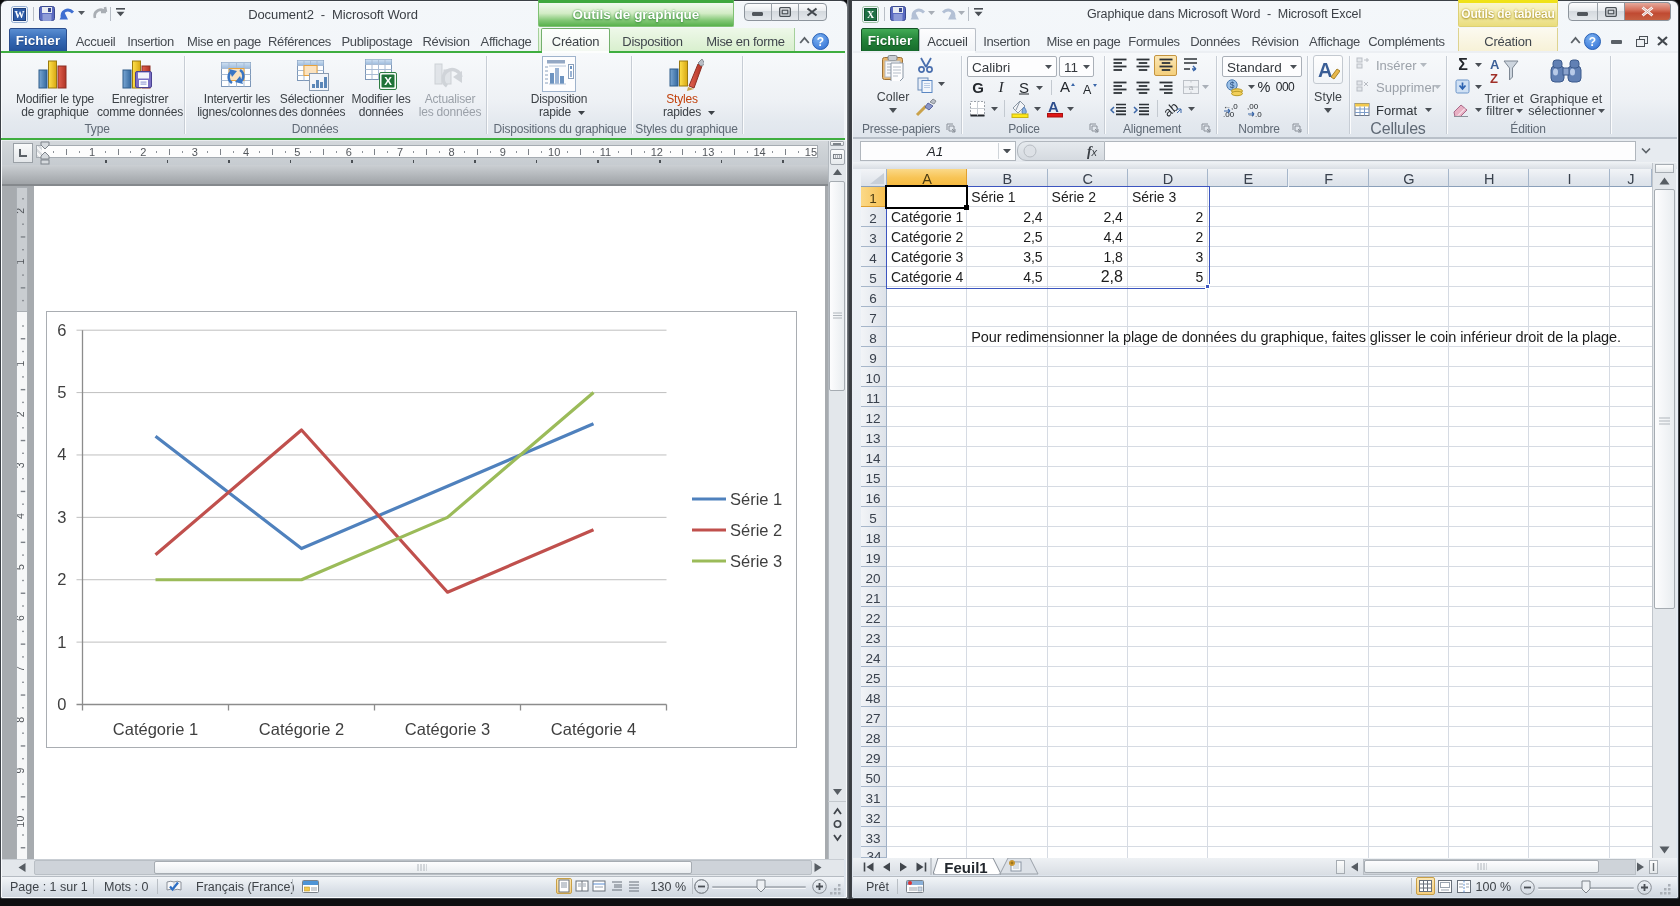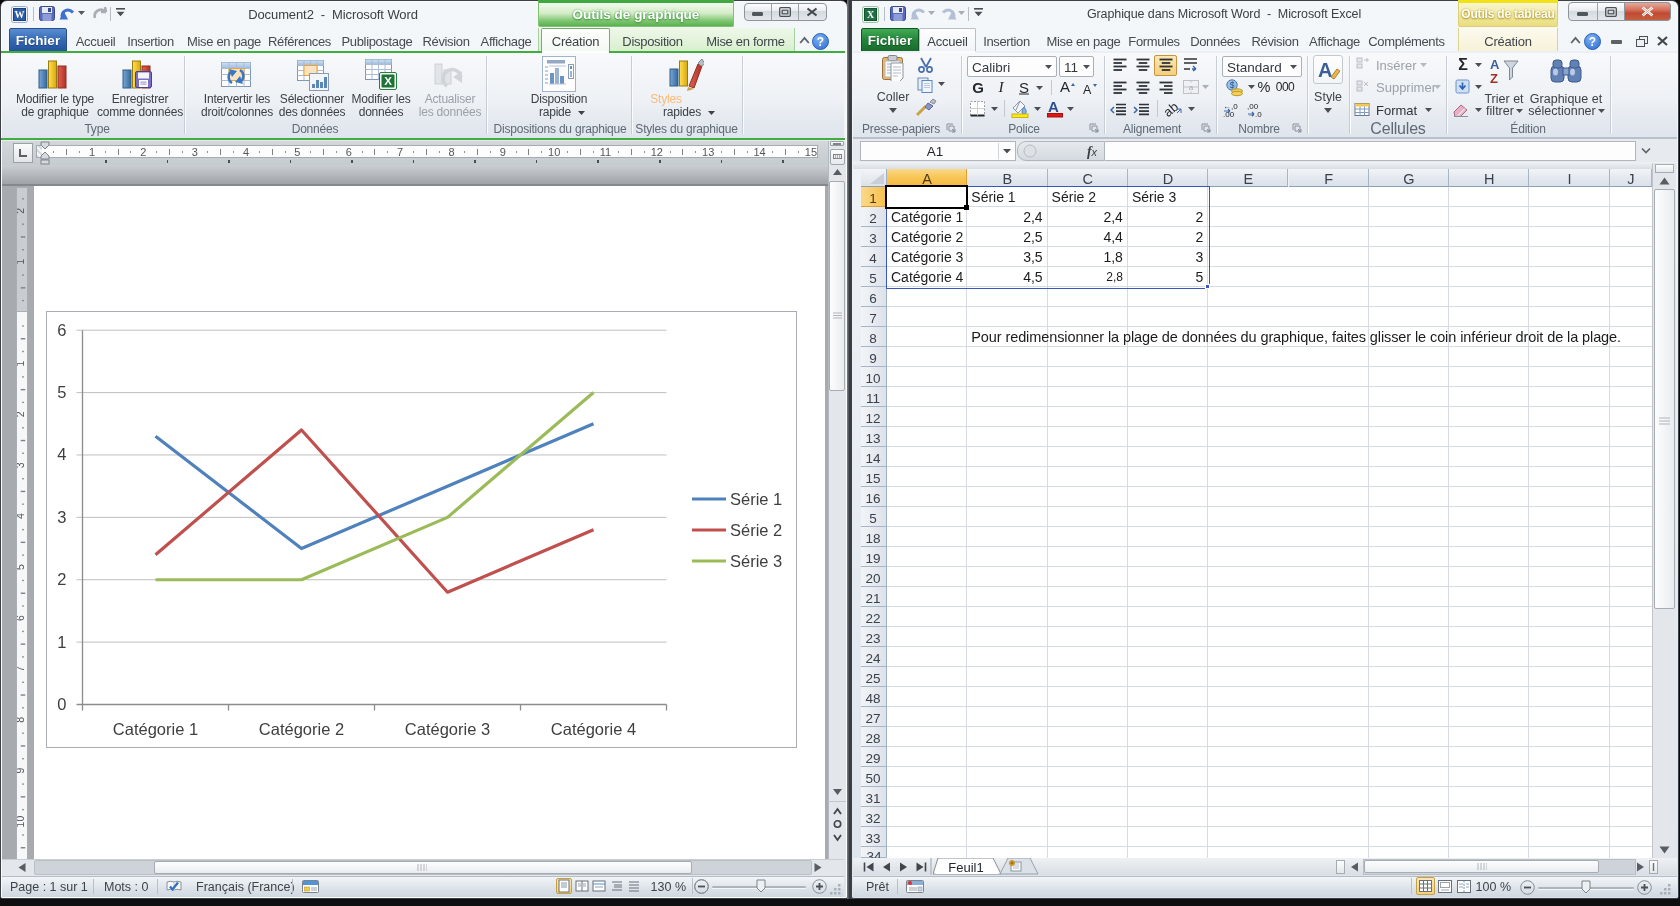--- a/index.html
+++ b/index.html
@@ -107,35 +107,35 @@
 <div class="a" style="left:631px;top:56px;width:1px;height:78px;background:#c7cdd5;box-shadow:1px 0 0 #fbfcfd"></div>
 <div class="a" style="left:742px;top:56px;width:1px;height:78px;background:#c7cdd5;box-shadow:1px 0 0 #fbfcfd"></div>
 <div class="a" style="left:1px;top:138px;width:844px;height:2px;background:#3fae3f"></div>
 <div class="a" style="left:2px;top:140px;width:842px;height:1px;background:#e8ebee"></div>
 
 <div class="a" style="left:55px;top:99px;transform:translate(-50%,-50%);font-size:12px;color:#3d4247;white-space:nowrap;letter-spacing:-0.2px">Modifier le type</div>
 <div class="a" style="left:55px;top:112px;transform:translate(-50%,-50%);font-size:12px;color:#3d4247;white-space:nowrap;letter-spacing:-0.2px">de graphique</div>
 <div class="a" style="left:140px;top:99px;transform:translate(-50%,-50%);font-size:12px;color:#3d4247;white-space:nowrap;letter-spacing:-0.2px">Enregistrer</div>
 <div class="a" style="left:140px;top:112px;transform:translate(-50%,-50%);font-size:12px;color:#3d4247;white-space:nowrap;letter-spacing:-0.2px">comme données</div>
 <div class="a" style="left:237px;top:99px;transform:translate(-50%,-50%);font-size:12px;color:#3d4247;white-space:nowrap;letter-spacing:-0.2px">Intervertir les</div>
-<div class="a" style="left:237px;top:112px;transform:translate(-50%,-50%);font-size:12px;color:#3d4247;white-space:nowrap;letter-spacing:-0.2px">droit/colonnes</div>
+<div class="a" style="left:237px;top:112px;transform:translate(-50%,-50%);font-size:12px;color:#3d4247;white-space:nowrap;letter-spacing:-0.2px">lignes/colonnes</div>
 <div class="a" style="left:312px;top:99px;transform:translate(-50%,-50%);font-size:12px;color:#3d4247;white-space:nowrap;letter-spacing:-0.2px">Sélectionner</div>
 <div class="a" style="left:312px;top:112px;transform:translate(-50%,-50%);font-size:12px;color:#3d4247;white-space:nowrap;letter-spacing:-0.2px">des données</div>
 <div class="a" style="left:381px;top:99px;transform:translate(-50%,-50%);font-size:12px;color:#3d4247;white-space:nowrap;letter-spacing:-0.2px">Modifier les</div>
 <div class="a" style="left:381px;top:112px;transform:translate(-50%,-50%);font-size:12px;color:#3d4247;white-space:nowrap;letter-spacing:-0.2px">données</div>
 <div class="a" style="left:450px;top:99px;transform:translate(-50%,-50%);font-size:12px;color:#9ba1a9;white-space:nowrap;letter-spacing:-0.2px">Actualiser</div>
 <div class="a" style="left:450px;top:112px;transform:translate(-50%,-50%);font-size:12px;color:#9ba1a9;white-space:nowrap;letter-spacing:-0.2px">les données</div>
 <div class="a" style="left:559px;top:99px;transform:translate(-50%,-50%);font-size:12px;color:#3d4247;white-space:nowrap;letter-spacing:-0.2px">Disposition</div>
 <div class="a" style="left:555px;top:112px;transform:translate(-50%,-50%);font-size:12px;color:#3d4247;white-space:nowrap;letter-spacing:-0.2px">rapide</div>
 <div class="a" style="left:577.5px;top:110.5px;width:7px;height:4px;">
     <svg width="7" height="4" viewBox="0 0 7 4">
       <polygon points="0,0 7,0 3.5,4" fill="#3d4247"></polygon>
     </svg>
   </div>
-<div class="a" style="left:666px;top:99px;transform:translate(-50%,-50%);font-size:12px;color:#fdba74;white-space:nowrap;letter-spacing:-0.2px">Styles</div>
+<div class="a" style="left:682px;top:99px;transform:translate(-50%,-50%);font-size:12px;color:#c2410c;white-space:nowrap;letter-spacing:-0.2px">Styles</div>
 <div class="a" style="left:682px;top:112px;transform:translate(-50%,-50%);font-size:12px;color:#3d4247;white-space:nowrap;letter-spacing:-0.2px">rapides</div>
 <div class="a" style="left:707.5px;top:110.5px;width:7px;height:4px;">
     <svg width="7" height="4" viewBox="0 0 7 4">
       <polygon points="0,0 7,0 3.5,4" fill="#3d4247"></polygon>
     </svg>
   </div>
 <div class="a" style="left:97px;top:128.5px;transform:translate(-50%,-50%);font-size:12px;color:#5f6975;white-space:nowrap;letter-spacing:-0.2px">Type</div>
 <div class="a" style="left:315px;top:128.5px;transform:translate(-50%,-50%);font-size:12px;color:#5f6975;white-space:nowrap;letter-spacing:-0.2px">Données</div>
 <div class="a" style="left:560px;top:128.5px;transform:translate(-50%,-50%);font-size:12px;color:#5f6975;white-space:nowrap;letter-spacing:-0.2px">Dispositions du graphique</div>
 <div class="a" style="left:686.5px;top:128.5px;transform:translate(-50%,-50%);font-size:12px;color:#5f6975;white-space:nowrap;letter-spacing:-0.2px">Styles du graphique</div>
@@ -1145,21 +1145,21 @@
 <div class="a" style="left:1566px;top:98.5px;transform:translate(-50%,-50%);font-size:12.5px;color:#3d4247;white-space:nowrap;">Graphique et</div>
 <div class="a" style="left:1562px;top:110.5px;transform:translate(-50%,-50%);font-size:12.5px;color:#3d4247;white-space:nowrap;">sélectionner</div>
 <div class="a" style="left:1597.5px;top:109px;width:7px;height:4px;">
     <svg width="7" height="4" viewBox="0 0 7 4">
       <polygon points="0,0 7,0 3.5,4" fill="#4a4f55"></polygon>
     </svg>
   </div>
 <div class="a" style="left:1528px;top:128.5px;transform:translate(-50%,-50%);font-size:12px;color:#5f6975;white-space:nowrap;letter-spacing:-0.2px">Édition</div>
 <div class="a" style="left:853px;top:139px;width:824px;height:24px;background:#e7ebf0"></div>
 <div class="a" style="left:860px;top:141px;width:156px;height:20px;background:#fdfdfe;border:1px solid #b0b6bd"></div>
-<div class="a" style="left:935px;top:151px;transform:translate(-50%,-50%);font-size:13.5px;color:#23272c;white-space:nowrap;">A1</div>
+<div class="a" style="left:935px;top:151px;transform:translate(-50%,-50%);font-size:13.5px;color:#23272c;white-space:nowrap;font-style:italic;">A1</div>
 <div class="a" style="left:998px;top:143px;width:1px;height:16px;background:#d0d5da"></div>
 <div class="a" style="left:1003px;top:148.75px;width:8px;height:4.5px;">
     <svg width="8" height="4.5" viewBox="0 0 8 4.5">
       <polygon points="0,0 8,0 4,4.5" fill="#4a4f55"></polygon>
     </svg>
   </div>
 <div class="a" style="left:1017px;top:141px;width:88px;height:20px;background:linear-gradient(#e6eaee,#d5dae0);border:1px solid #b0b6bd;border-radius:9px 0 0 9px"></div>
 <div class="a" style="left:1023px;top:144px;width:14px;height:14px;">
     <svg width="14" height="14" viewBox="0 0 14 14">
       <circle cx="7" cy="7" r="6" fill="#dde1e6" stroke="#b8bdc3"></circle>
@@ -1283,21 +1283,21 @@
 <div class="a" style="left:891px;top:237px;transform:translateY(-50%);font-size:14px;color:#1c1c1c;white-space:nowrap;">Catégorie 2</div>
 <div class="a" style="left:1042.6px;top:237px;transform:translate(-100%,-50%);font-size:14px;color:#1c1c1c;white-space:nowrap;">2,5</div>
 <div class="a" style="left:1122.9px;top:237px;transform:translate(-100%,-50%);font-size:14px;color:#1c1c1c;white-space:nowrap;">4,4</div>
 <div class="a" style="left:1203.2px;top:237px;transform:translate(-100%,-50%);font-size:14px;color:#1c1c1c;white-space:nowrap;">2</div>
 <div class="a" style="left:891px;top:257px;transform:translateY(-50%);font-size:14px;color:#1c1c1c;white-space:nowrap;">Catégorie 3</div>
 <div class="a" style="left:1042.6px;top:257px;transform:translate(-100%,-50%);font-size:14px;color:#1c1c1c;white-space:nowrap;">3,5</div>
 <div class="a" style="left:1122.9px;top:257px;transform:translate(-100%,-50%);font-size:14px;color:#1c1c1c;white-space:nowrap;">1,8</div>
 <div class="a" style="left:1203.2px;top:257px;transform:translate(-100%,-50%);font-size:14px;color:#1c1c1c;white-space:nowrap;">3</div>
 <div class="a" style="left:891px;top:277px;transform:translateY(-50%);font-size:14px;color:#1c1c1c;white-space:nowrap;">Catégorie 4</div>
 <div class="a" style="left:1042.6px;top:277px;transform:translate(-100%,-50%);font-size:14px;color:#1c1c1c;white-space:nowrap;">4,5</div>
-<div class="a" style="left:1122.9px;top:277px;transform:translate(-100%,-50%);font-size:12px;color:#1c1c1c;white-space:nowrap;">2,8</div>
+<div class="a" style="left:1122.9px;top:277px;transform:translate(-100%,-50%);font-size:16px;color:#1c1c1c;white-space:nowrap;">2,8</div>
 <div class="a" style="left:1203.2px;top:277px;transform:translate(-100%,-50%);font-size:14px;color:#1c1c1c;white-space:nowrap;">5</div>
 <div class="a" style="left:885px;top:185px;width:83.3px;height:24px;background:#fff;border:2.5px solid #000"></div>
 <div class="a" style="left:964.3px;top:205px;width:5px;height:5px;background:#000"></div>
 <div class="a" style="left:971.3px;top:337px;transform:translateY(-50%);font-size:14.5px;color:#1c1c1c;white-space:nowrap;letter-spacing:-0.1px">Pour redimensionner la plage de données du graphique, faites glisser le coin inférieur droit de la plage.</div>
 <div class="a" style="left:1652px;top:163px;width:24px;height:695px;background:#e3e7eb;border-left:1px solid #c0c5cb"></div>
 <div class="a" style="left:1655px;top:164px;width:19px;height:9px;background:linear-gradient(#fdfdfd,#e4e8eb);border:1px solid #a6acb2"></div>
 <div class="a" style="left:1657px;top:176px;width:15px;height:10px;">
     <svg width="15" height="10" viewBox="0 0 15 10">
       <polygon points="2.5,8.5 12.5,8.5 7.5,1.5" fill="#575d63"></polygon>
     </svg>
@@ -1336,21 +1336,21 @@
       <polygon points="1.5,1.5 1.5,10.5 8.5,6" fill="#41464c"></polygon>
     </svg>
   </div>
 <div class="a" style="left:930px;top:858px;width:2px;height:17px;background:#c3c8ce"></div>
 <div class="a" style="left:933px;top:858px;width:70px;height:17px;">
     <svg width="70" height="17" viewBox="0 0 70 17">
       <polygon points="5,0 60,0 68,16 0,16" fill="#fdfdfe" stroke="#878e97"></polygon>
       <polygon points="6,1 59,1 66,16 2,16" fill="#fff"></polygon>
     </svg>
   </div>
-<div class="a" style="left:966px;top:866.5px;transform:translate(-50%,-50%);font-size:13px;color:#23282e;white-space:nowrap;font-weight:normal">Feuil1</div>
+<div class="a" style="left:966px;top:866.5px;transform:translate(-50%,-50%);font-size:15px;color:#23282e;white-space:nowrap;font-weight:bold">Feuil1</div>
 <div class="a" style="left:1000px;top:858px;width:40px;height:17px;">
     <svg width="40" height="17" viewBox="0 0 40 17">
       <polygon points="8,0 30,0 38,16 0,16" fill="#dce1e7" stroke="#9aa1a9"></polygon>
     </svg>
   </div>
 <div class="a" style="left:1008px;top:860px;width:17px;height:13px;">
     <svg width="17" height="13" viewBox="0 0 17 13">
       <rect x="3" y="2" width="10" height="9" fill="#f6f8fa" stroke="#8a96a4"></rect>
       <path d="M5 4 h6 M5 6 h6 M5 8 h6" stroke="#aab4c0" stroke-width="0.8"></path>
       <path d="M3 2 l3 0 l-3 3 z" fill="#d8dde2" stroke="#8a96a4" stroke-width="0.6"></path>

